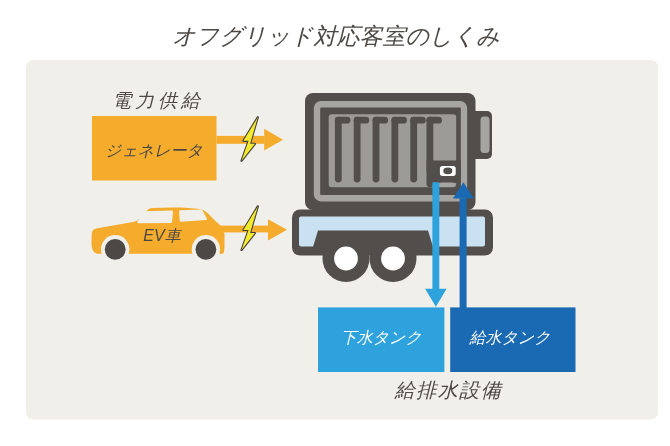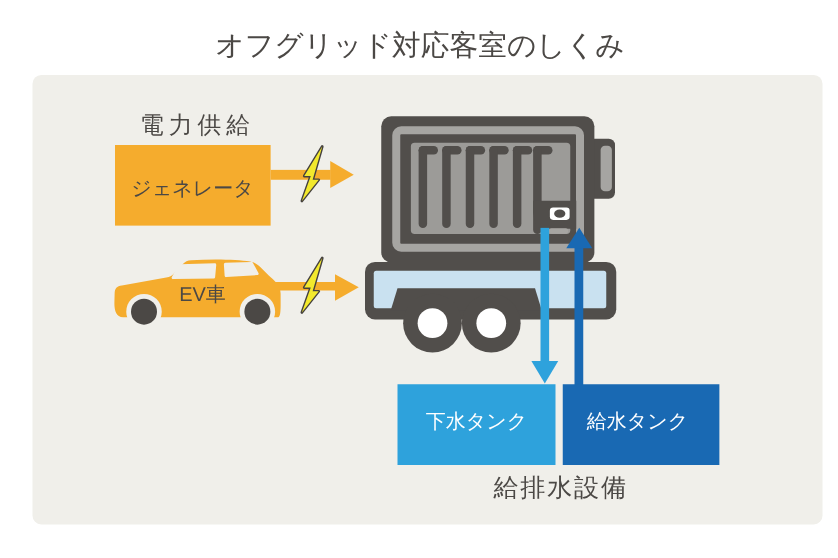--- a/index.html
+++ b/index.html
@@ -1,17 +1,17 @@
 <!DOCTYPE html>
 <html><head>
 <meta charset="utf-8">
 <style>
   html,body{margin:0;padding:0;background:#ffffff;width:670px;height:446px;overflow:hidden;}
   body{font-family:"Liberation Sans",sans-serif;}
-  #stage{position:relative;width:670px;height:446px;}
+  #stage{position:relative;width:670px;height:446px;font-style:italic;}
   svg{position:absolute;left:0;top:0;}
 </style>
 </head>
 <body>
 <div id="stage">
 <svg width="670" height="446" viewBox="0 0 670 446">
 
   <rect x="26" y="60" width="632" height="359.5" rx="7" fill="#F0EFEA"></rect>
 
   <text x="336" y="44" text-anchor="middle" font-size="23" fill="#4B4845">オフグリッド対応客室のしくみ</text>

